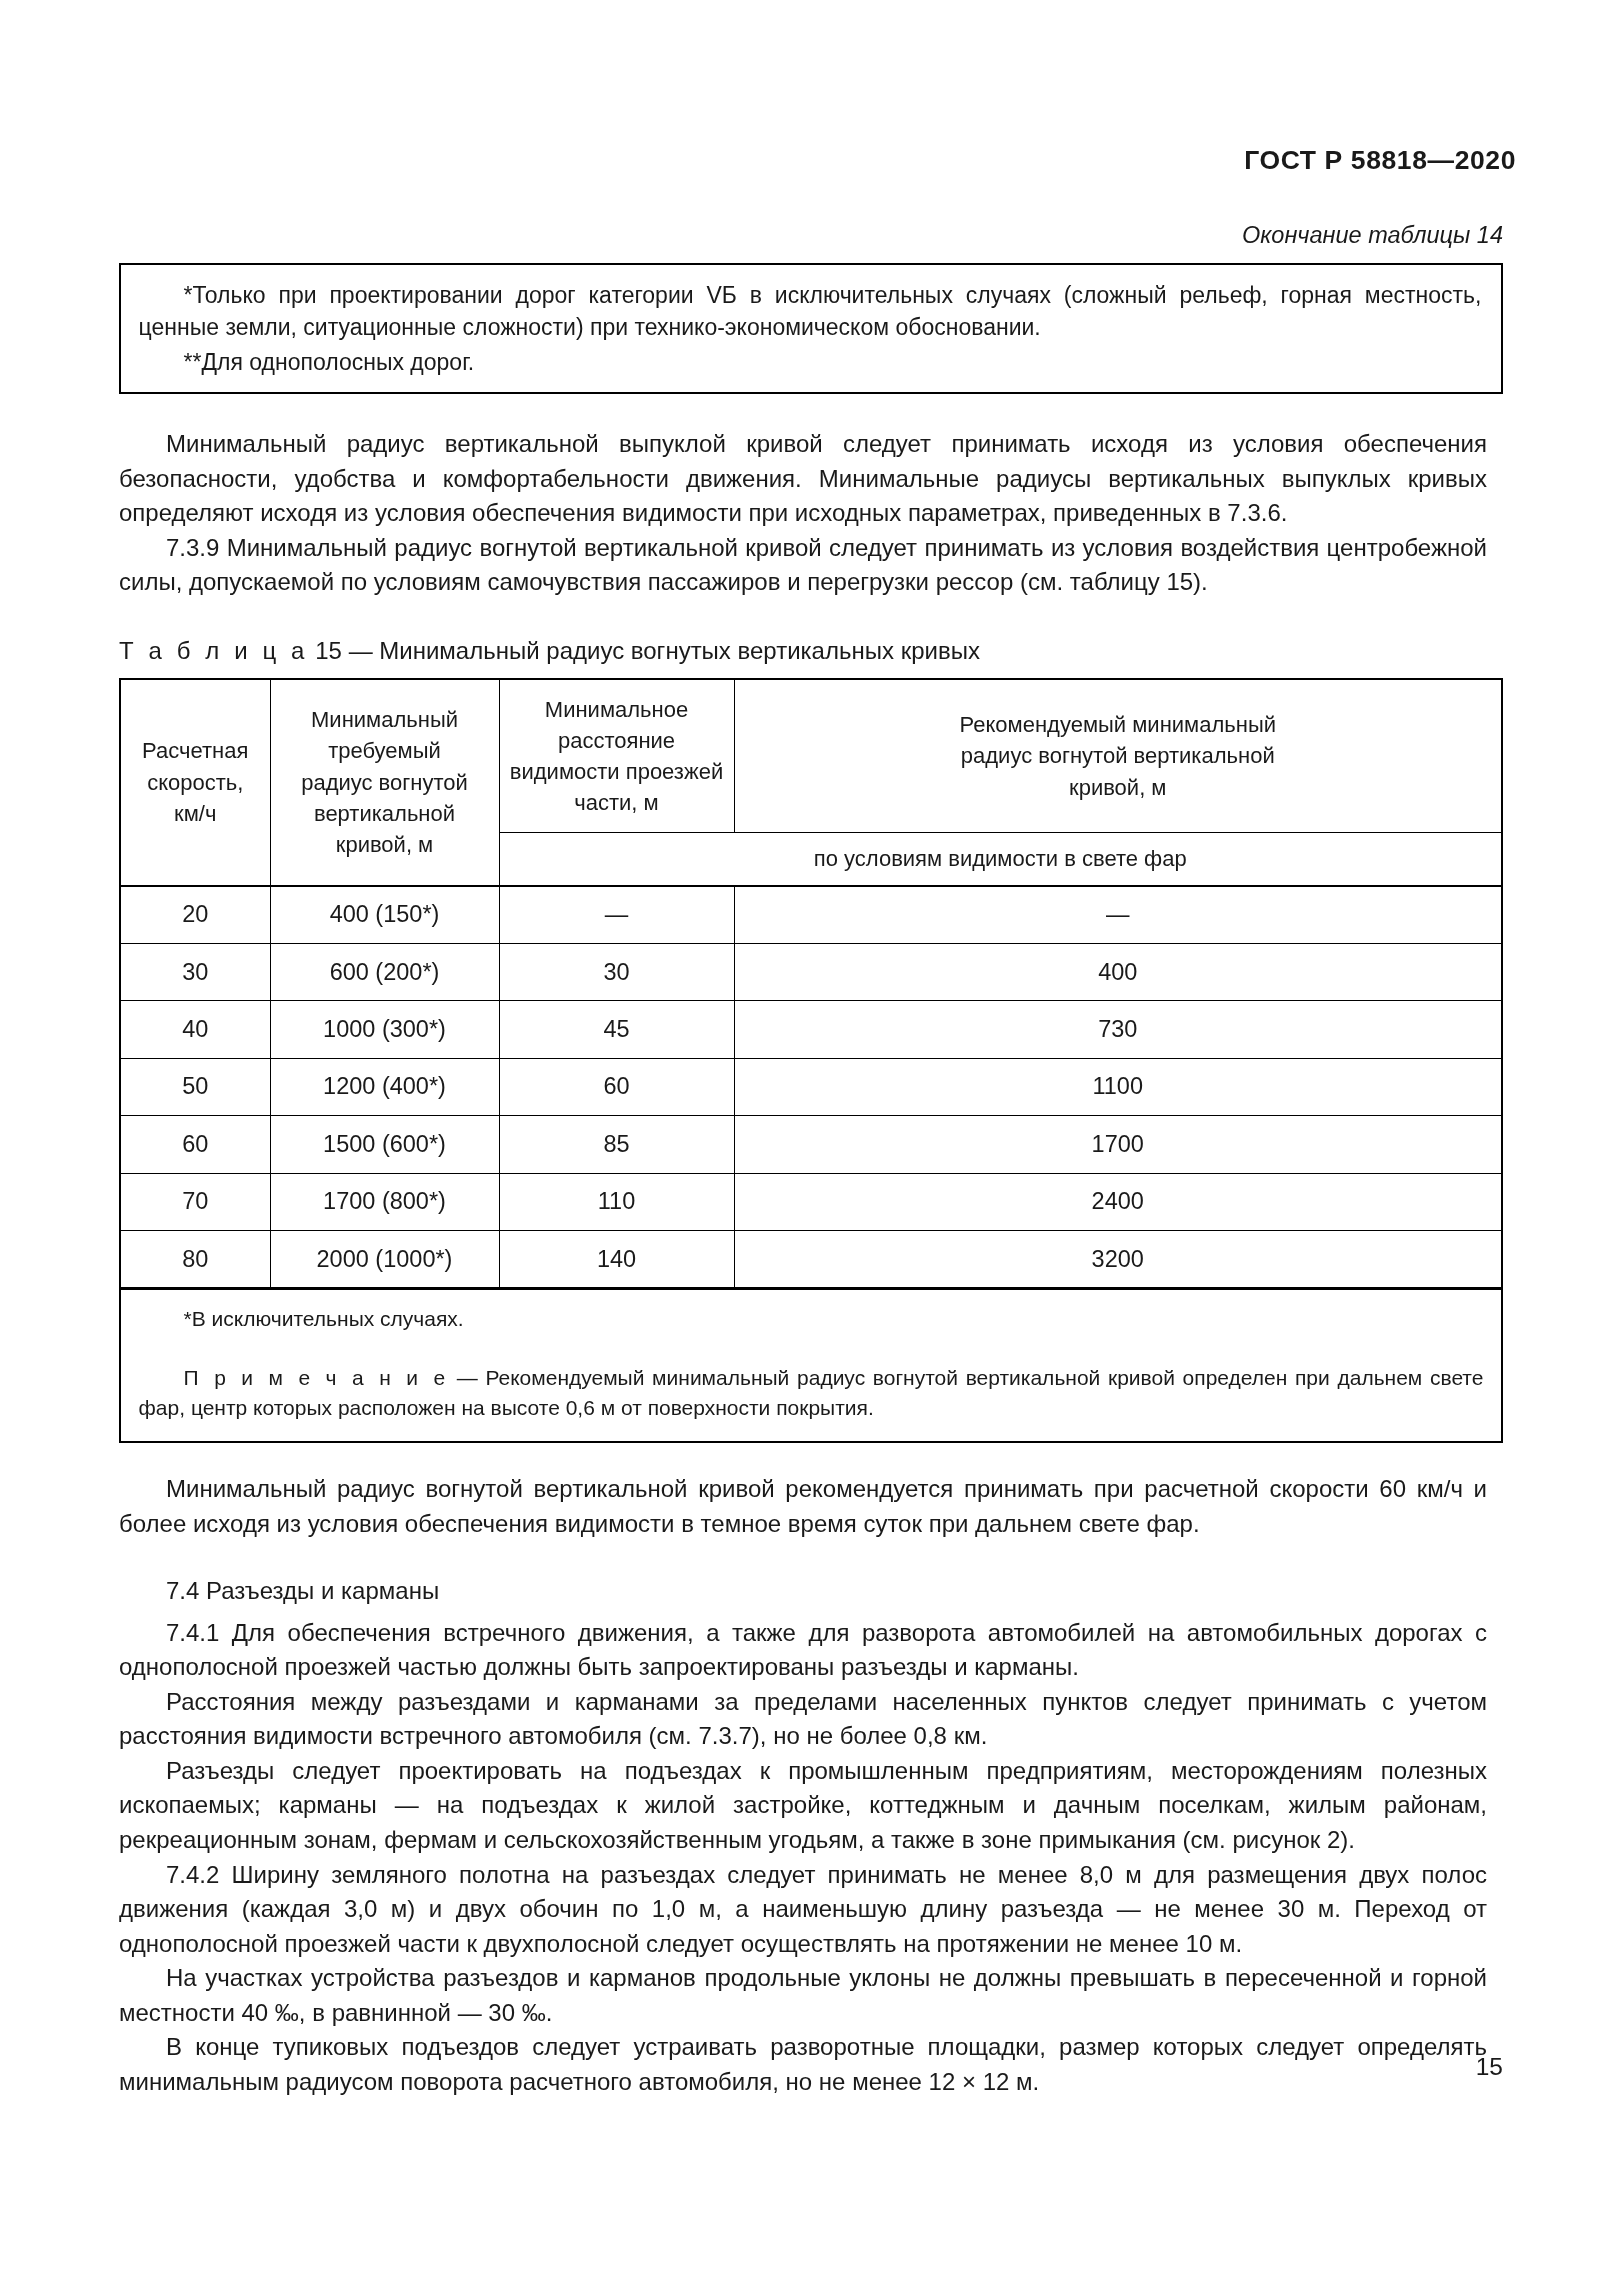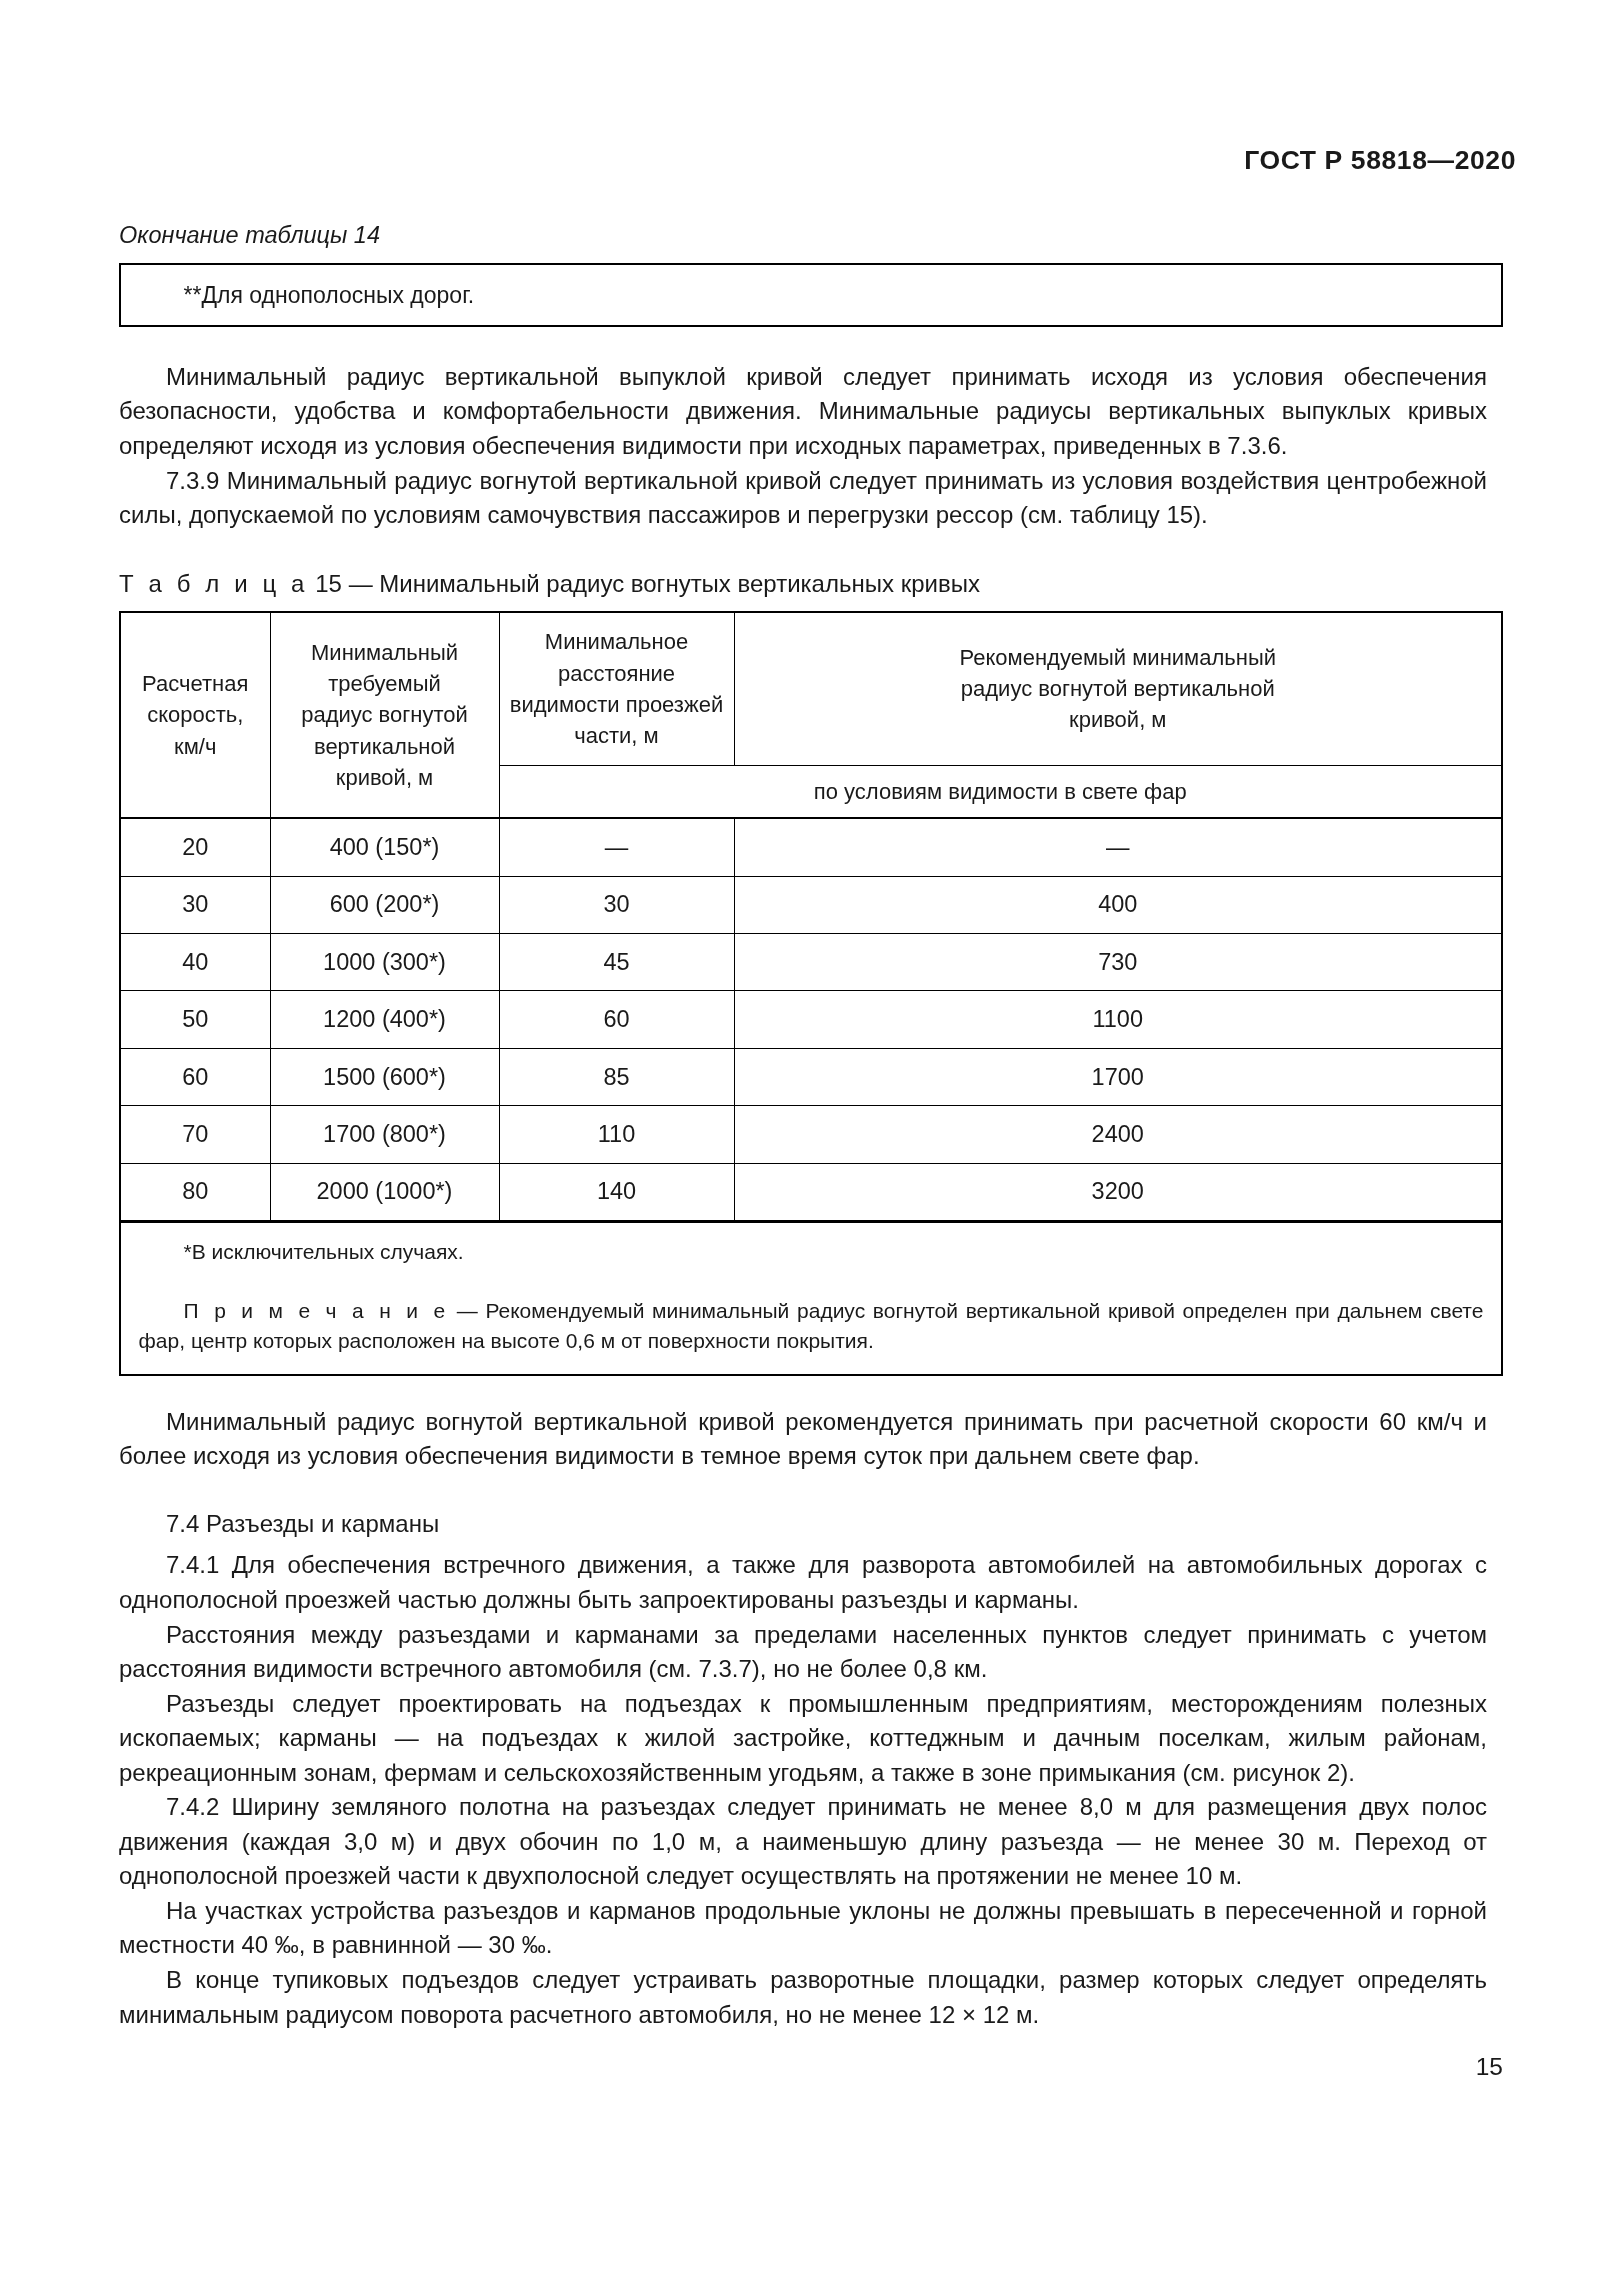--- a/index.html
+++ b/index.html
@@ -36,20 +36,21 @@
     position: absolute;
     left: 119px;
     top: 221px;
     width: 1384px;
   }
   .table-cont-label {
     font-size: 23.5px;
     font-style: italic;
     margin: 0 0 13.7px 0;
     line-height: 1.2;
+    text-align: right;
   }
   .note-box {
     border: 2px solid #000;
     padding: 13.7px 19.6px 13.7px 17.6px;
     box-sizing: border-box;
     width: 1384px;
     margin-bottom: 33px;
   }
   .note-box p {
     margin: 0;
@@ -155,20 +156,21 @@
 
 <div class="page">
 
   <div class="header">ГОСТ Р 58818—2020</div>
 
   <div class="content">
 
     <div class="table-cont-label">Окончание таблицы 14</div>
 
     <div class="note-box">
+      <p>*Только при проектировании дорог категории VБ в исключительных случаях (сложный рельеф, горная местность, ценные земли, ситуационные сложности) при технико-экономическом обосновании.</p>
       <p>**Для однополосных дорог.</p>
     </div>
 
     <p class="body-par">Минимальный радиус вертикальной выпуклой кривой следует принимать исходя из условия обеспечения безопасности, удобства и комфортабельности движения. Минимальные радиусы вертикальных выпуклых кривых определяют исходя из условия обеспечения видимости при исходных параметрах, приведенных в 7.3.6.</p>
     <p class="body-par">7.3.9 Минимальный радиус вогнутой вертикальной кривой следует принимать из условия воздействия центробежной силы, допускаемой по условиям самочувствия пассажиров и перегрузки рессор (см. таблицу 15).</p>
 
     <div class="tbl-caption">
       <span class="sp">Т а б л и ц а</span><span>&nbsp;</span><span>15</span>&nbsp;<span>—</span>&nbsp;<span>Минимальный радиус вогнутых вертикальных кривых</span>
     </div>
 

